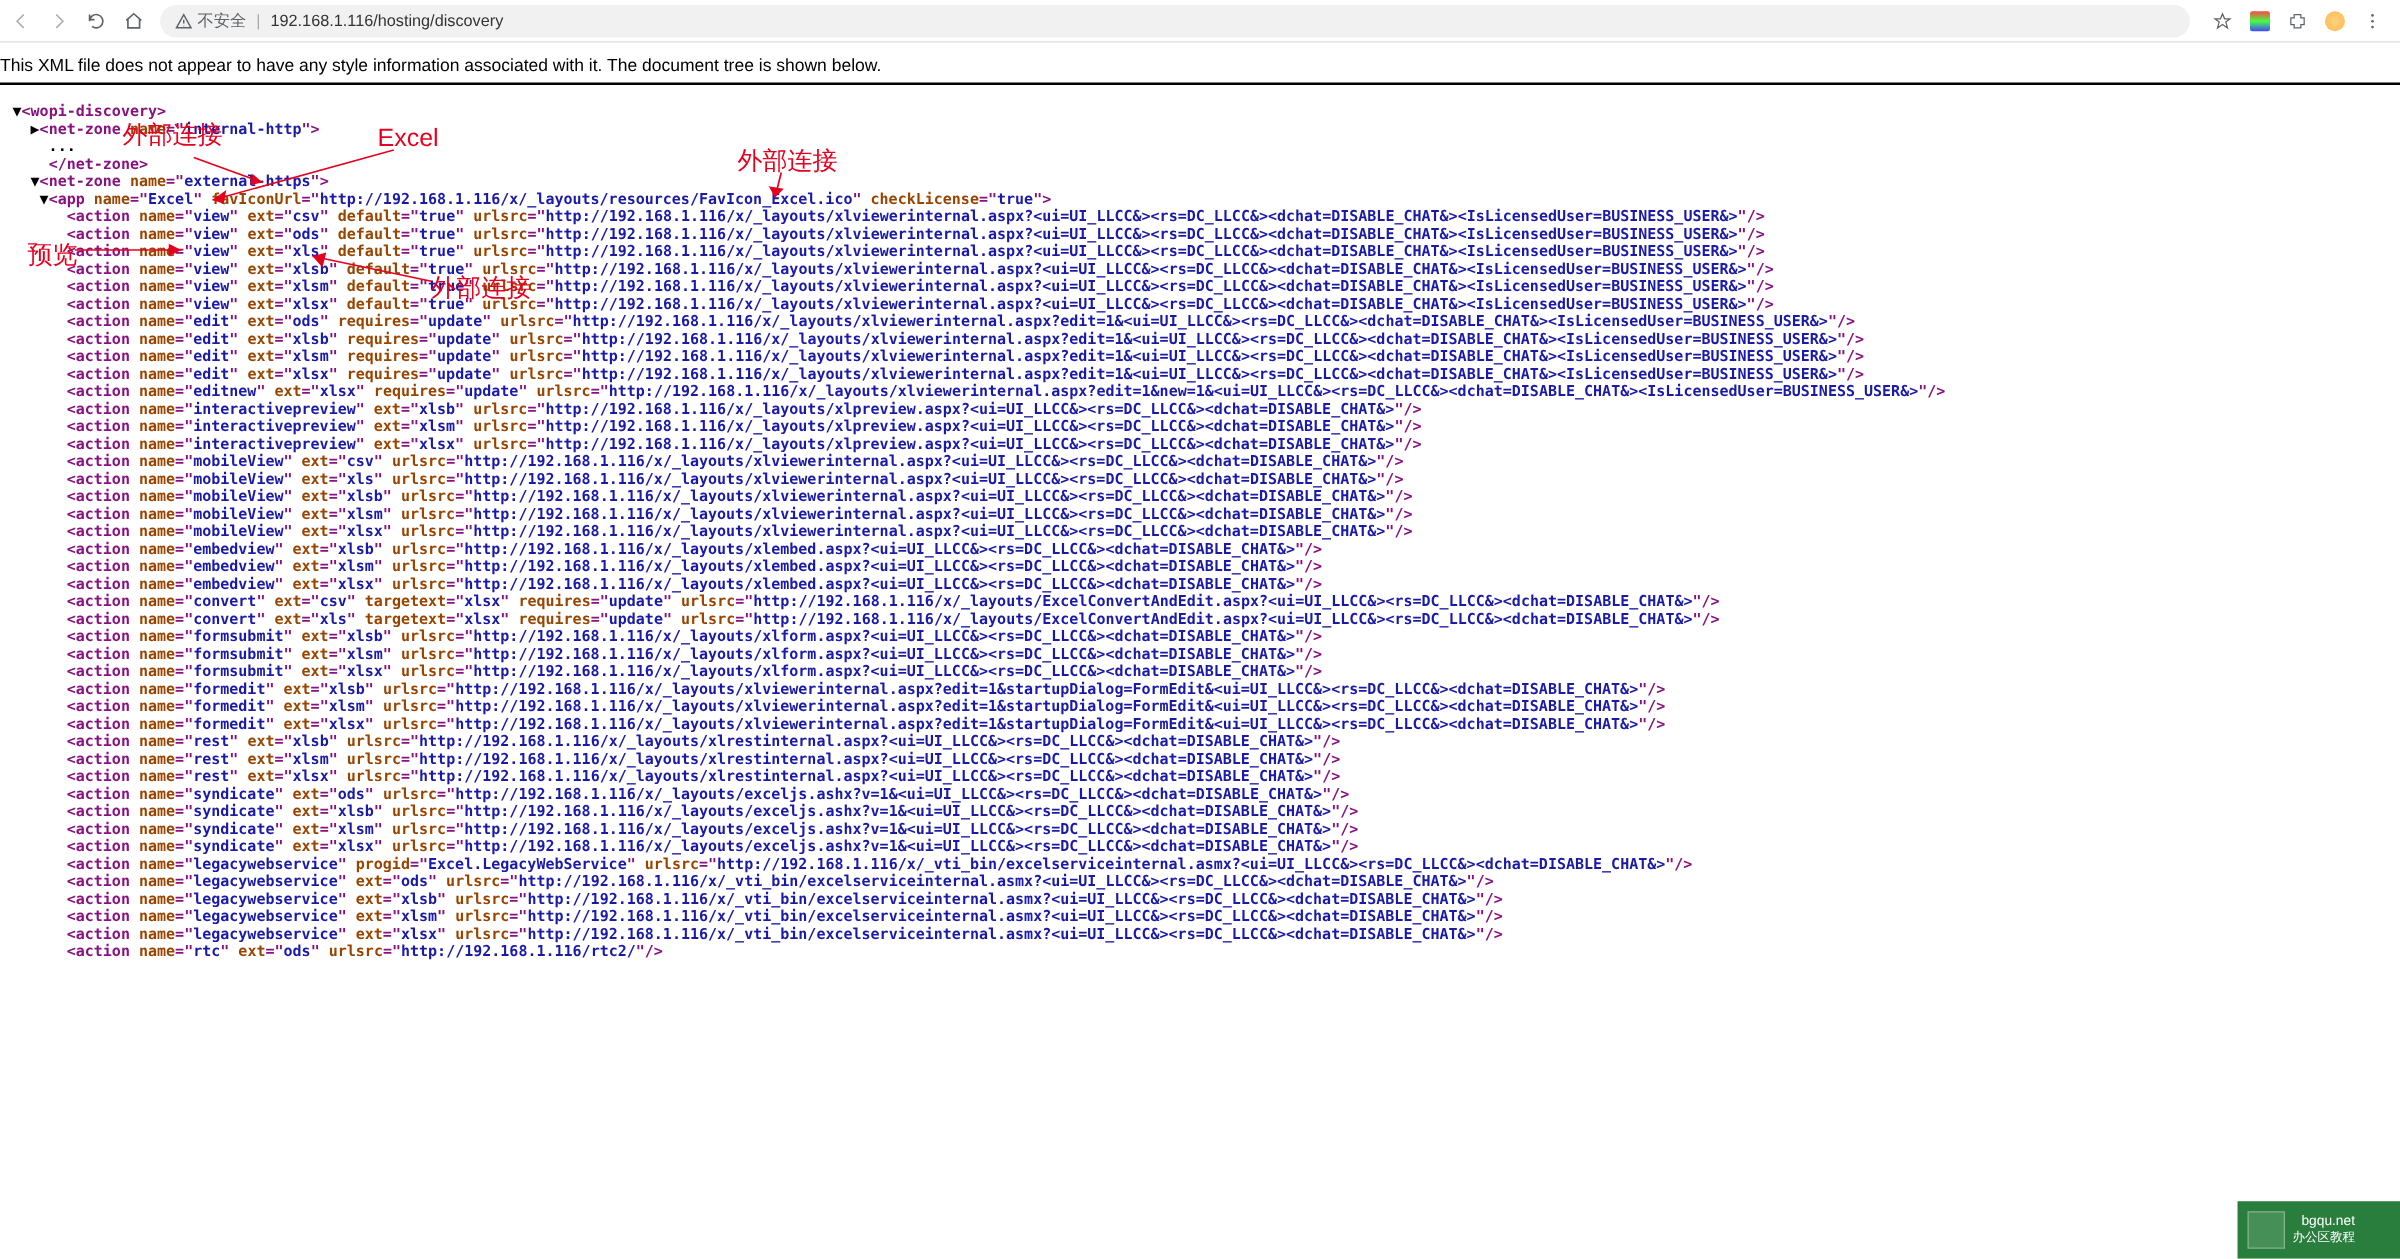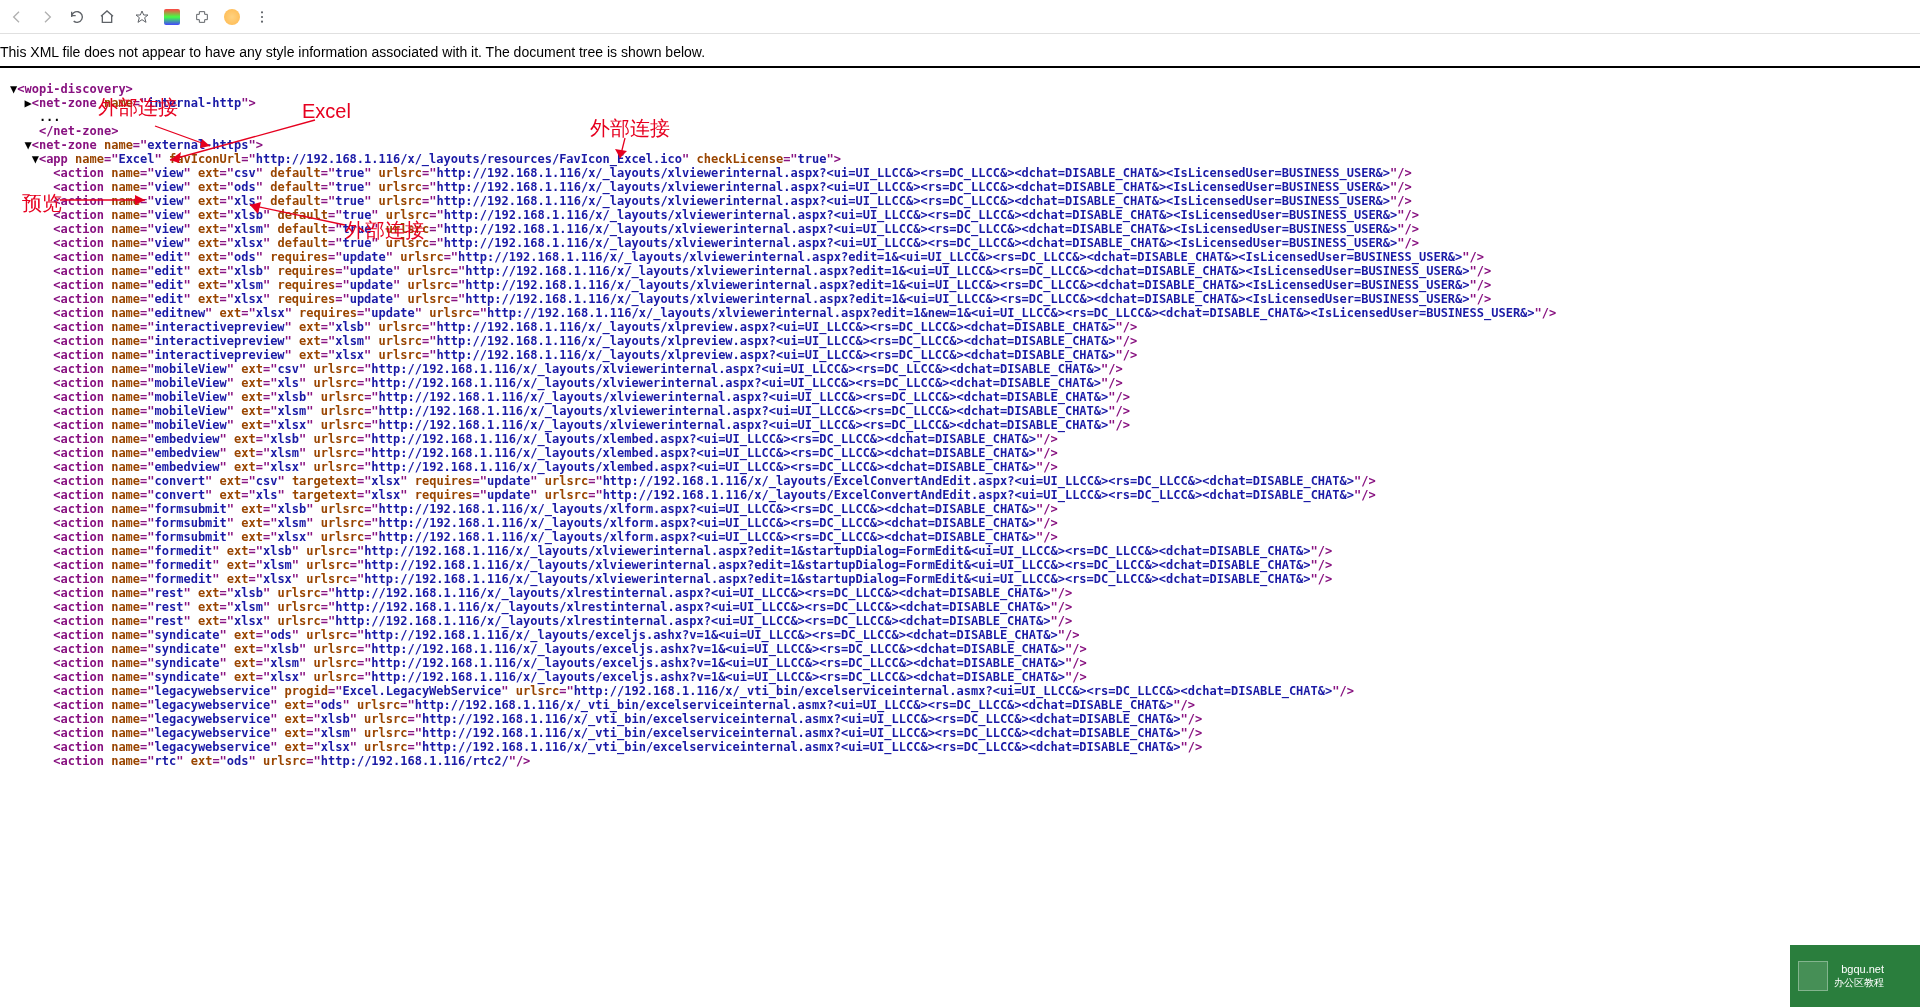--- a/index.html
+++ b/index.html
@@ -18,21 +18,21 @@
 
 .t { color:#881280; } 
 .a { color:#994500; } 
 .v { color:#1a1aa6; } 
 
 .ann { position:absolute; color:#e6001f; font-family:"Microsoft YaHei","SimHei",sans-serif; font-size:20px; font-weight:400; pointer-events:none; }
 svg.arrow { position:absolute; pointer-events:none; }
 svg.arrow line, svg.arrow path { stroke:#e6001f; stroke-width:1.3; fill:none; }
 svg.arrow polygon { fill:#e6001f; }
 
-.wm { position:absolute; right:0; bottom:0; width:130px; height:62px; background:#2a7e3d; color:#fff; display:flex; align-items:center; font-size:11px; padding:4px 8px; gap:6px; }
+.wm { position:absolute; right:0; bottom:0; width:130px; height:46px; background:#2a7e3d; color:#fff; display:flex; align-items:center; font-size:11px; padding:4px 8px; gap:6px; }
 .wm .logo { width:30px; height:30px; background:#fff2; border:1px solid #fff5; position:relative; }
 .wm .txt { line-height:14px; font-family:"Microsoft YaHei",sans-serif; }
 </style>
 </head>
 <body>
 
 <div class="toolbar">
   <div class="navbtn disabled">
       <svg width="16" height="16" viewBox="0 0 24 24">
         <path d="M15 4l-8 8 8 8" stroke="currentColor" stroke-width="2" fill="none"></path>
@@ -46,20 +46,30 @@
   <div class="navbtn">
       <svg width="16" height="16" viewBox="0 0 24 24">
         <path d="M4 12a8 8 0 1 1 3 6.2M4 4v6h6" stroke="currentColor" stroke-width="2" fill="none"></path>
       </svg>
     </div>
   <div class="navbtn">
       <svg width="16" height="16" viewBox="0 0 24 24">
         <path d="M3 11l9-8 9 8M5 10v10h14V10" stroke="currentColor" stroke-width="2" fill="none"></path>
       </svg>
     </div>
+  <div class="addr">
+    <span class="warn">
+      <svg width="14" height="14" viewBox="0 0 24 24">
+          <path d="M12 3L2 21h20L12 3z M12 10v5 M12 18v1" stroke="currentColor" stroke-width="2" fill="none"></path>
+        </svg>
+      <span>不安全</span>
+    </span>
+    <span class="sep">|</span>
+    <span>192.168.1.116/hosting/discovery</span>
+  </div>
   <div class="right-icons">
     <span><svg viewBox="0 0 24 24" width="16" height="16">
           <path d="M12 3l2.5 6H21l-5 4 2 7-6-4-6 4 2-7-5-4h6.5z" stroke="#5f6368" stroke-width="1.5" fill="none"></path>
         </svg></span>
     <span style="background:linear-gradient(#f44,#4f4,#44f);border-radius:2px"></span>
     <span><svg viewBox="0 0 24 24" width="16" height="16">
           <path d="M4 8h4V4h8v4h4v8h-4v4H8v-4H4z" stroke="#5f6368" stroke-width="1.5" fill="none"></path>
         </svg></span>
     <span style="background:radial-gradient(circle,#ffd280,#ffb84d);border-radius:50%"></span>
     <span><svg viewBox="0 0 24 24" width="16" height="16">

